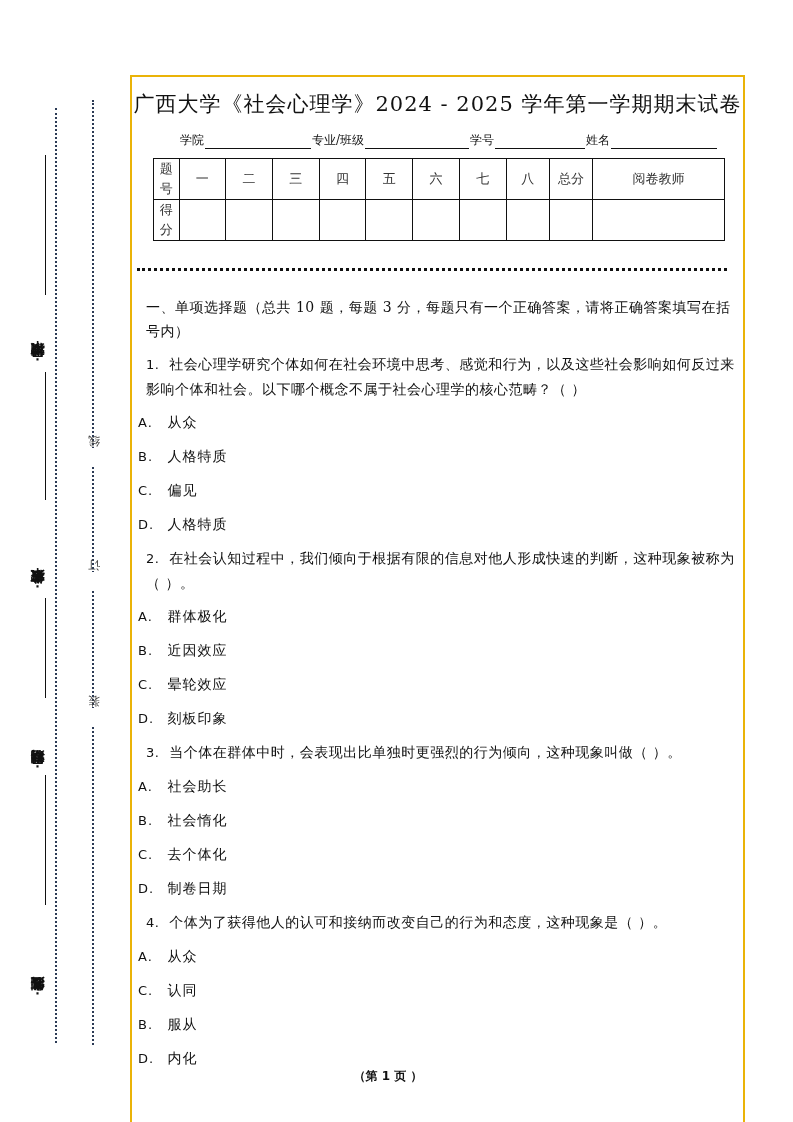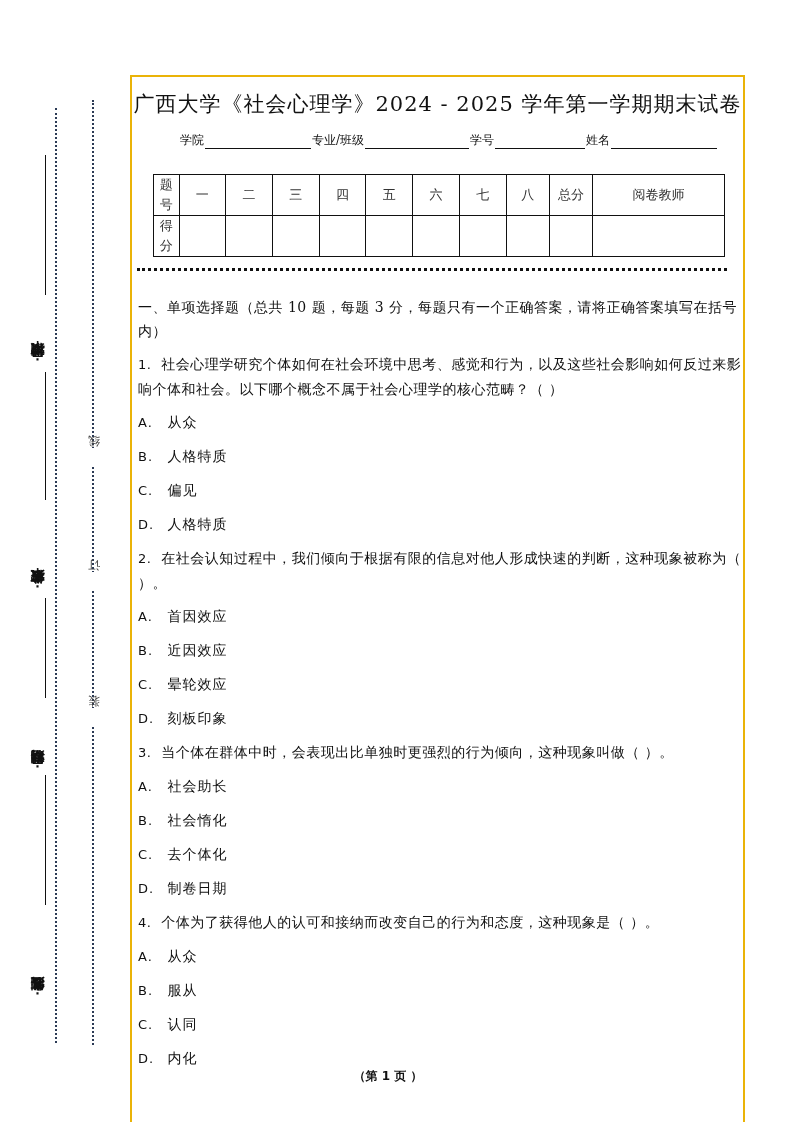--- a/index.html
+++ b/index.html
@@ -18,27 +18,27 @@
   .bindchar { position:absolute; left:86px; width:14px; background:#fff; font-size:12px; color:#444;
               writing-mode:vertical-rl; transform:rotate(180deg); text-align:center; }
 
   
   .frame { position:absolute; left:130px; top:75px; width:615px; height:1116px; border:2px solid #eab308; box-sizing:border-box; }
   .title { position:absolute; left:0; top:13px; width:100%; text-align:center; font-size:21px; letter-spacing:1px; }
   .info-row { position:absolute; left:48px; top:55px; font-size:12px; display:flex; align-items:flex-end; }
   .info-row .lbl { white-space:nowrap; }
   .info-row .blank { display:inline-block; border-bottom:1px solid #111; height:14px; margin:0 1px; }
 
-  table.score { position:absolute; left:21px; top:97px; border-collapse:collapse; width:572px; font-size:13px; }
+  table.score { position:absolute; left:21px; top:81px; border-collapse:collapse; width:572px; font-size:13px; }
   table.score td { border:1px solid #111; text-align:center; vertical-align:middle; height:40px; padding:0; color:#333; }
   table.score td.rowhdr { width:26px; line-height:20px; }
   .dotsep { position:absolute; left:5px; top:191px; width:590px; border-top:3px dotted #111; }
 
   .content { position:absolute; left:6px; top:218px; width:605px; font-size:14px; }
-  .para { line-height:24px; margin:0 0 9px 0; letter-spacing:0.5px; }
+  .para { line-height:24px; margin:0 0 9px 8px; letter-spacing:0.5px; }
   .opt { line-height:24px; margin:0 0 9px 0; letter-spacing:1px; }
   .opt .key { font-family:"DejaVu Sans", "Liberation Sans", sans-serif; font-size:13px; display:inline-block; width:24px; }
   .qnum { font-family:"DejaVu Sans", "Liberation Sans", sans-serif; font-size:13px; }
 
   .footer { position:absolute; top:1068px; left:0; width:776px; text-align:center;
             font-family:"DejaVu Sans", "Liberation Sans", sans-serif; font-weight:bold; font-size:12px; }
 </style>
 </head>
 <body>
 
@@ -109,32 +109,32 @@
   <div class="content">
     <p class="para">一、单项选择题（总共 10 题，每题 3 分，每题只有一个正确答案，请将正确答案填写在括号内）</p>
 
     <p class="para"><span class="qnum">1.</span>&nbsp; <span>社会心理学研究个体如何在社会环境中思考、感觉和行为，以及这些社会影响如何反过来影响个体和社会。以下哪个概念不属于社会心理学的核心范畴？（   ）</span></p>
     <div class="opt"><span class="key">A.</span> <span>从众</span></div>
     <div class="opt"><span class="key">B.</span> <span>人格特质</span></div>
     <div class="opt"><span class="key">C.</span> <span>偏见</span></div>
     <div class="opt"><span class="key">D.</span> <span>人格特质</span></div>
 
     <p class="para"><span class="qnum">2.</span>&nbsp; <span>在社会认知过程中，我们倾向于根据有限的信息对他人形成快速的判断，这种现象被称为（   ）。</span></p>
-    <div class="opt"><span class="key">A.</span> <span>首因效应</span></div>
+    <div class="opt"><span class="key">A.</span> <span>群体极化</span></div>
     <div class="opt"><span class="key">B.</span> <span>近因效应</span></div>
     <div class="opt"><span class="key">C.</span> <span>晕轮效应</span></div>
     <div class="opt"><span class="key">D.</span> <span>刻板印象</span></div>
 
     <p class="para"><span class="qnum">3.</span>&nbsp; <span>当个体在群体中时，会表现出比单独时更强烈的行为倾向，这种现象叫做（   ）。</span></p>
     <div class="opt"><span class="key">A.</span> <span>社会助长</span></div>
     <div class="opt"><span class="key">B.</span> <span>社会惰化</span></div>
     <div class="opt"><span class="key">C.</span> <span>去个体化</span></div>
     <div class="opt"><span class="key">D.</span> <span>制卷日期</span></div>
 
     <p class="para"><span class="qnum">4.</span>&nbsp; <span>个体为了获得他人的认可和接纳而改变自己的行为和态度，这种现象是（   ）。</span></p>
     <div class="opt"><span class="key">A.</span> <span>从众</span></div>
+    <div class="opt"><span class="key">C.</span> <span>认同</span></div>
     <div class="opt"><span class="key">B.</span> <span>服从</span></div>
-    <div class="opt"><span class="key">C.</span> <span>认同</span></div>
     <div class="opt"><span class="key">D.</span> <span>内化</span></div>
   </div>
 </div>
 
 <div class="footer">（第 1 页 ）</div>
 
 </body></html>

